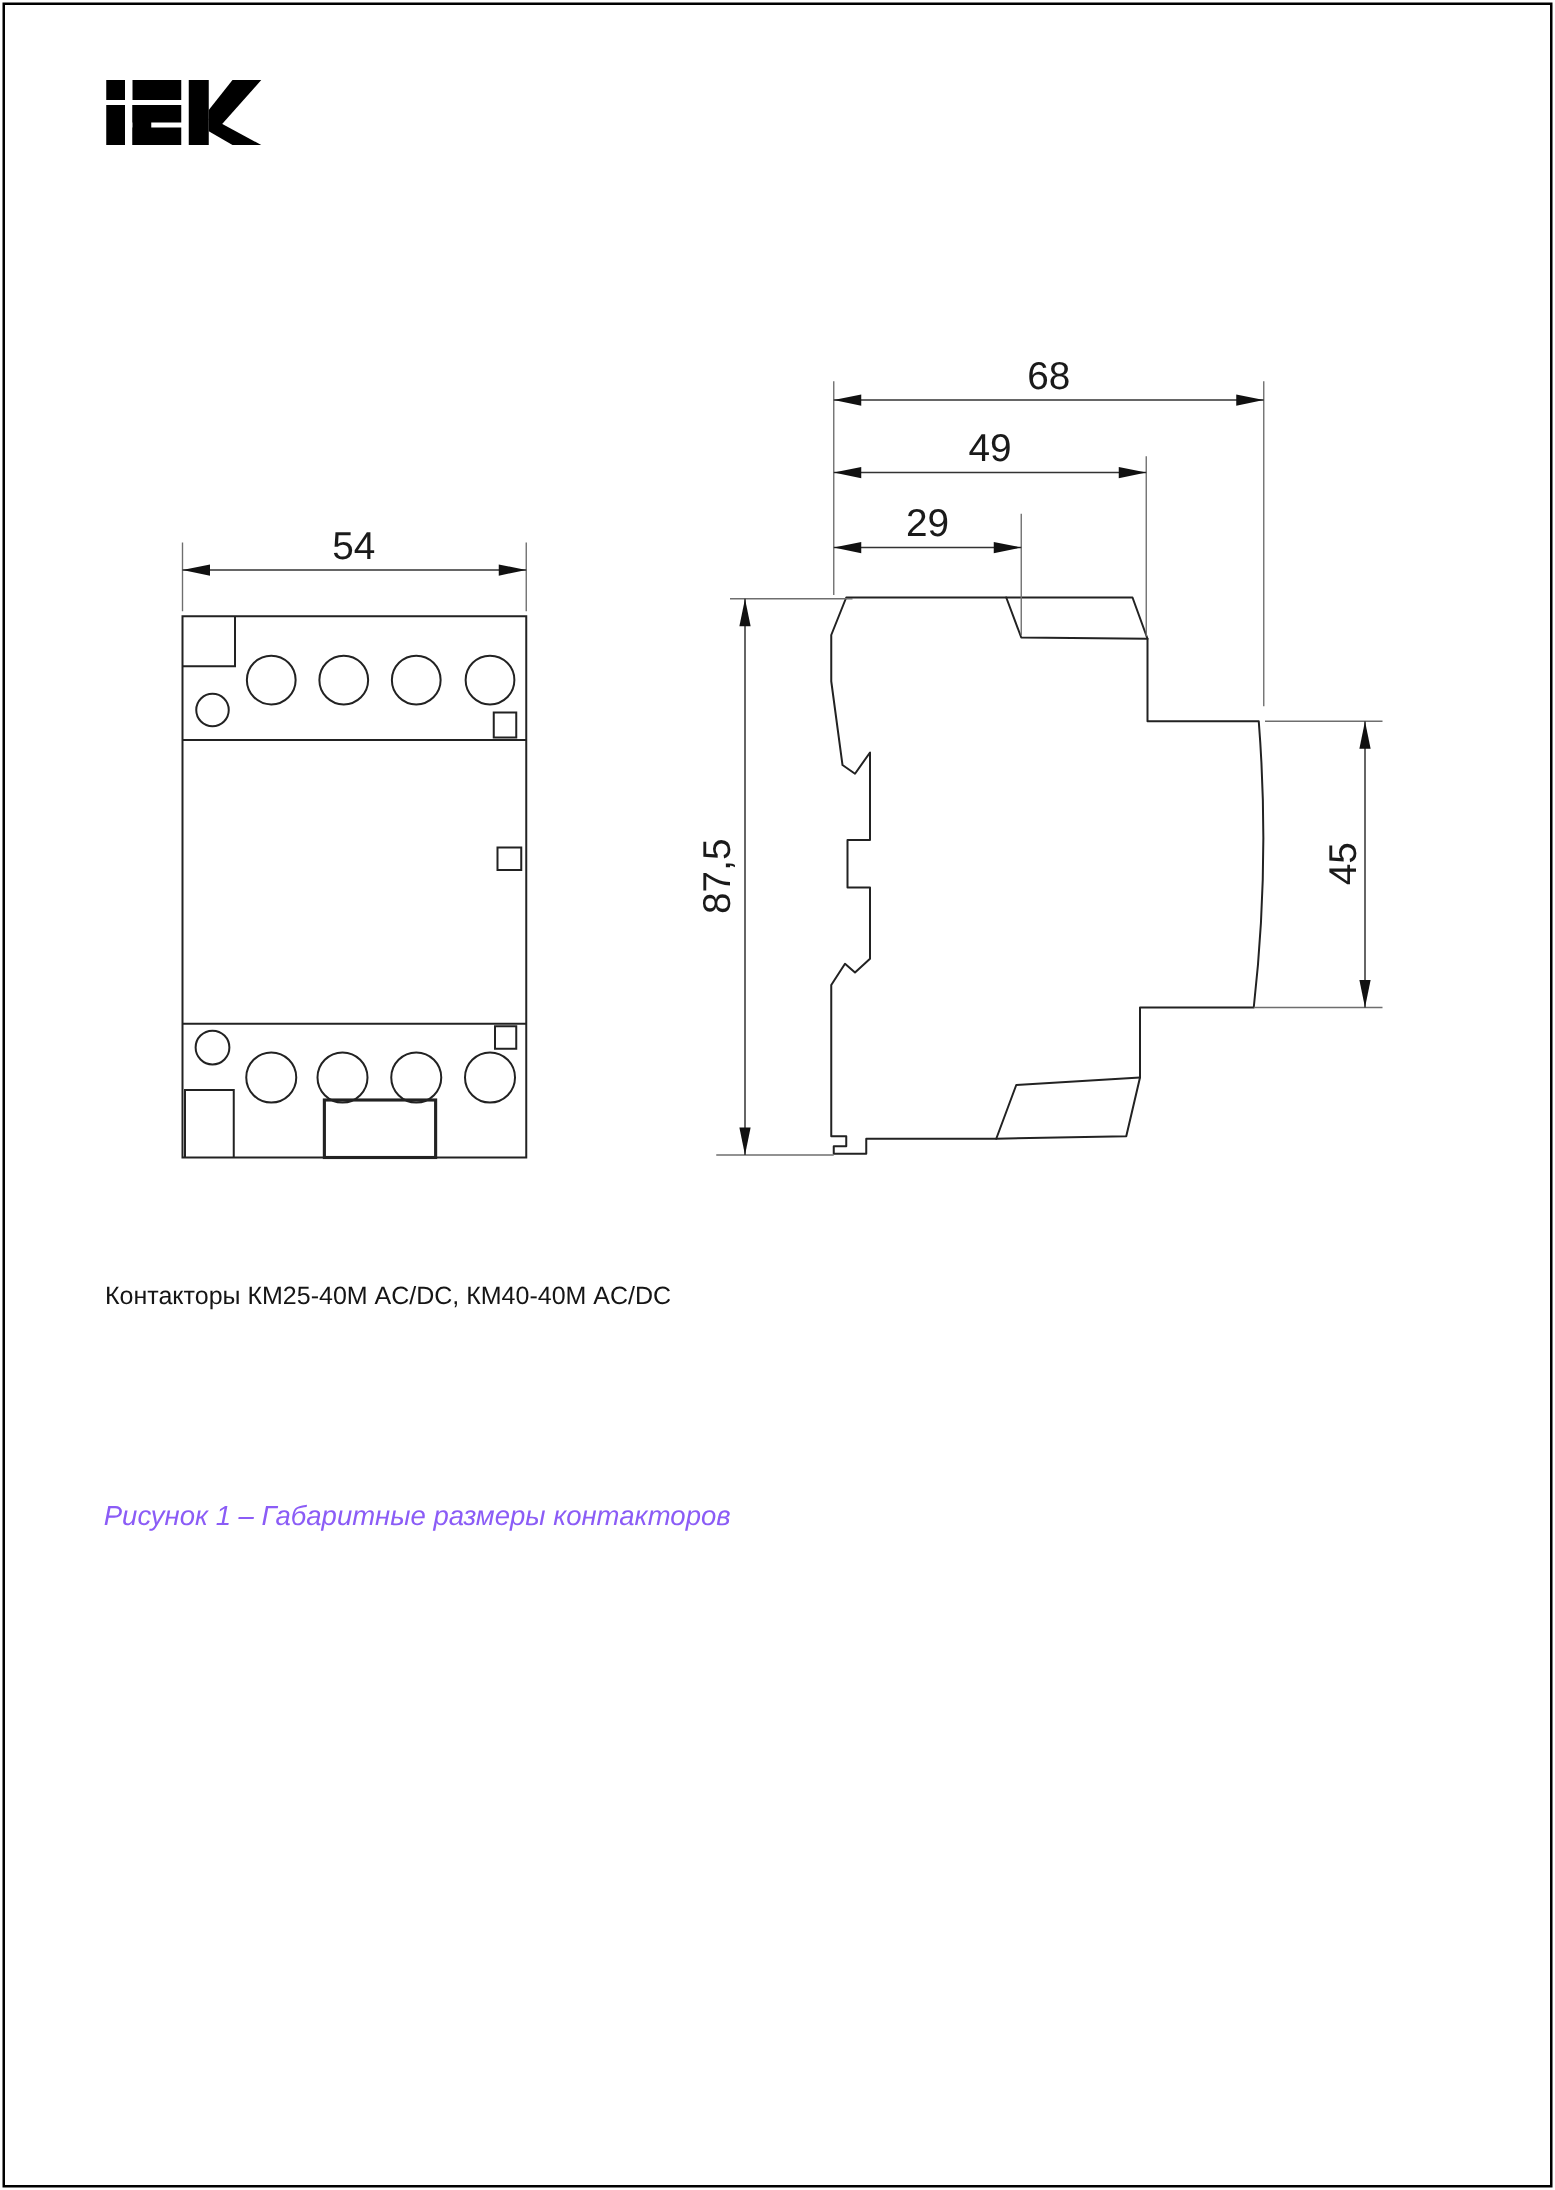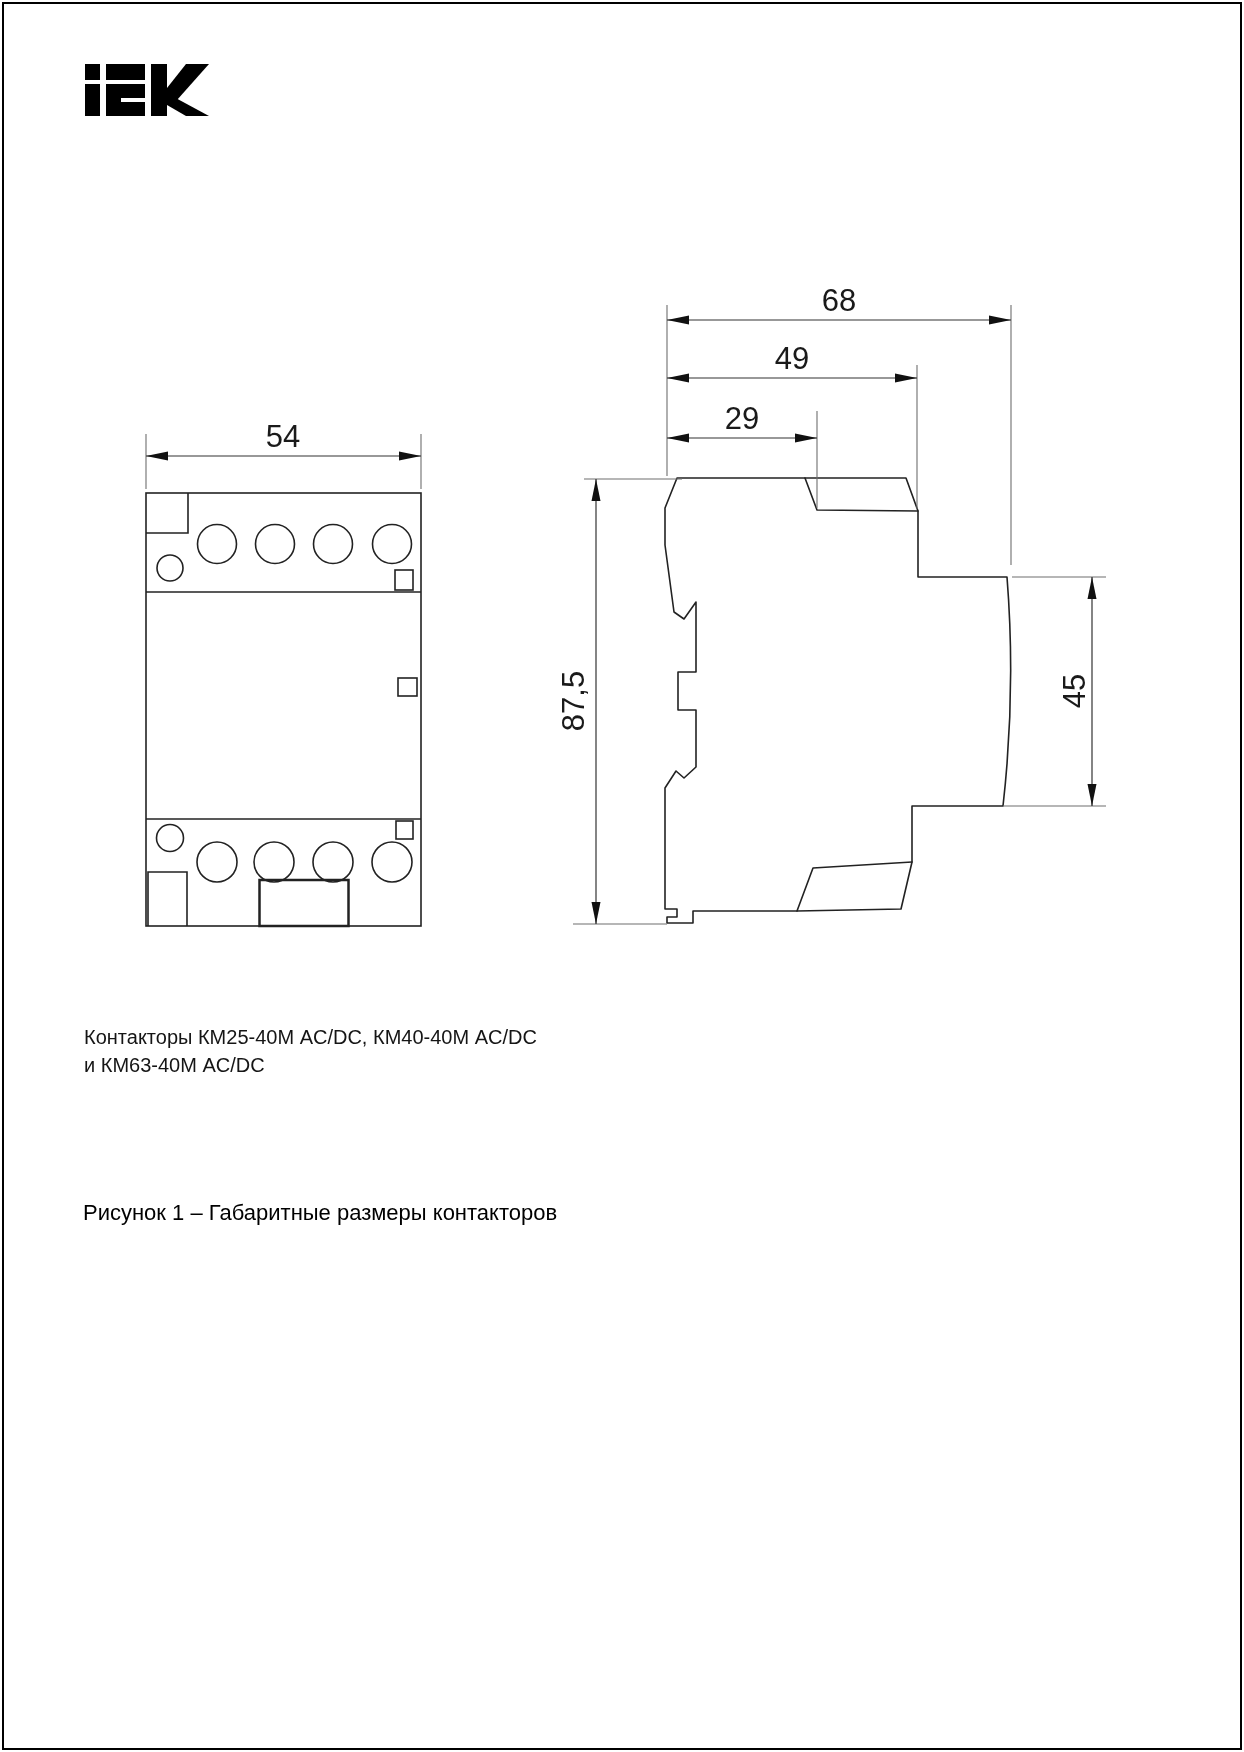--- a/index.html
+++ b/index.html
@@ -12,21 +12,21 @@
     position:absolute;inset:2px;border:2px solid #000;pointer-events:none;
   }
   .logo{position:absolute;left:84px;top:60px;}
   .drawing{position:absolute;left:0;top:0;}
   .caption{
     position:absolute;left:84px;top:1023px;
     font-size:20px;line-height:28px;color:#151515;
   }
   .figlabel{
     position:absolute;left:83px;top:1199px;
-    font-size:22px;line-height:28px;color:#000000;
+    font-size:22px;line-height:28px;color:#8b5cf6;font-style:italic;
   }
   svg text{
     font-family:"Liberation Sans",sans-serif;
     fill:#1a1a1a;
   }
   .dim-text{font-size:31px;}
 </style>
 </head>
 <body>
 
@@ -125,16 +125,15 @@
   <text class="dim-text" x="283" y="447" text-anchor="middle">54</text>
   <text class="dim-text" x="839" y="311" text-anchor="middle">68</text>
   <text class="dim-text" x="792" y="369" text-anchor="middle">49</text>
   <text class="dim-text" x="742" y="429" text-anchor="middle">29</text>
   <text class="dim-text" text-anchor="middle" transform="translate(584,701) rotate(-90)">87,5</text>
   <text class="dim-text" text-anchor="middle" transform="translate(1085,691) rotate(-90)">45</text>
 </svg>
 
 <div class="caption">
   <div>Контакторы КМ25-40М AC/DC, КМ40-40М AC/DC</div>
-  <div>и КМ63-40М AC/DC</div>
 </div>
 
 <div class="figlabel">Рисунок 1 – Габаритные размеры контакторов</div>
 
 </body></html>

